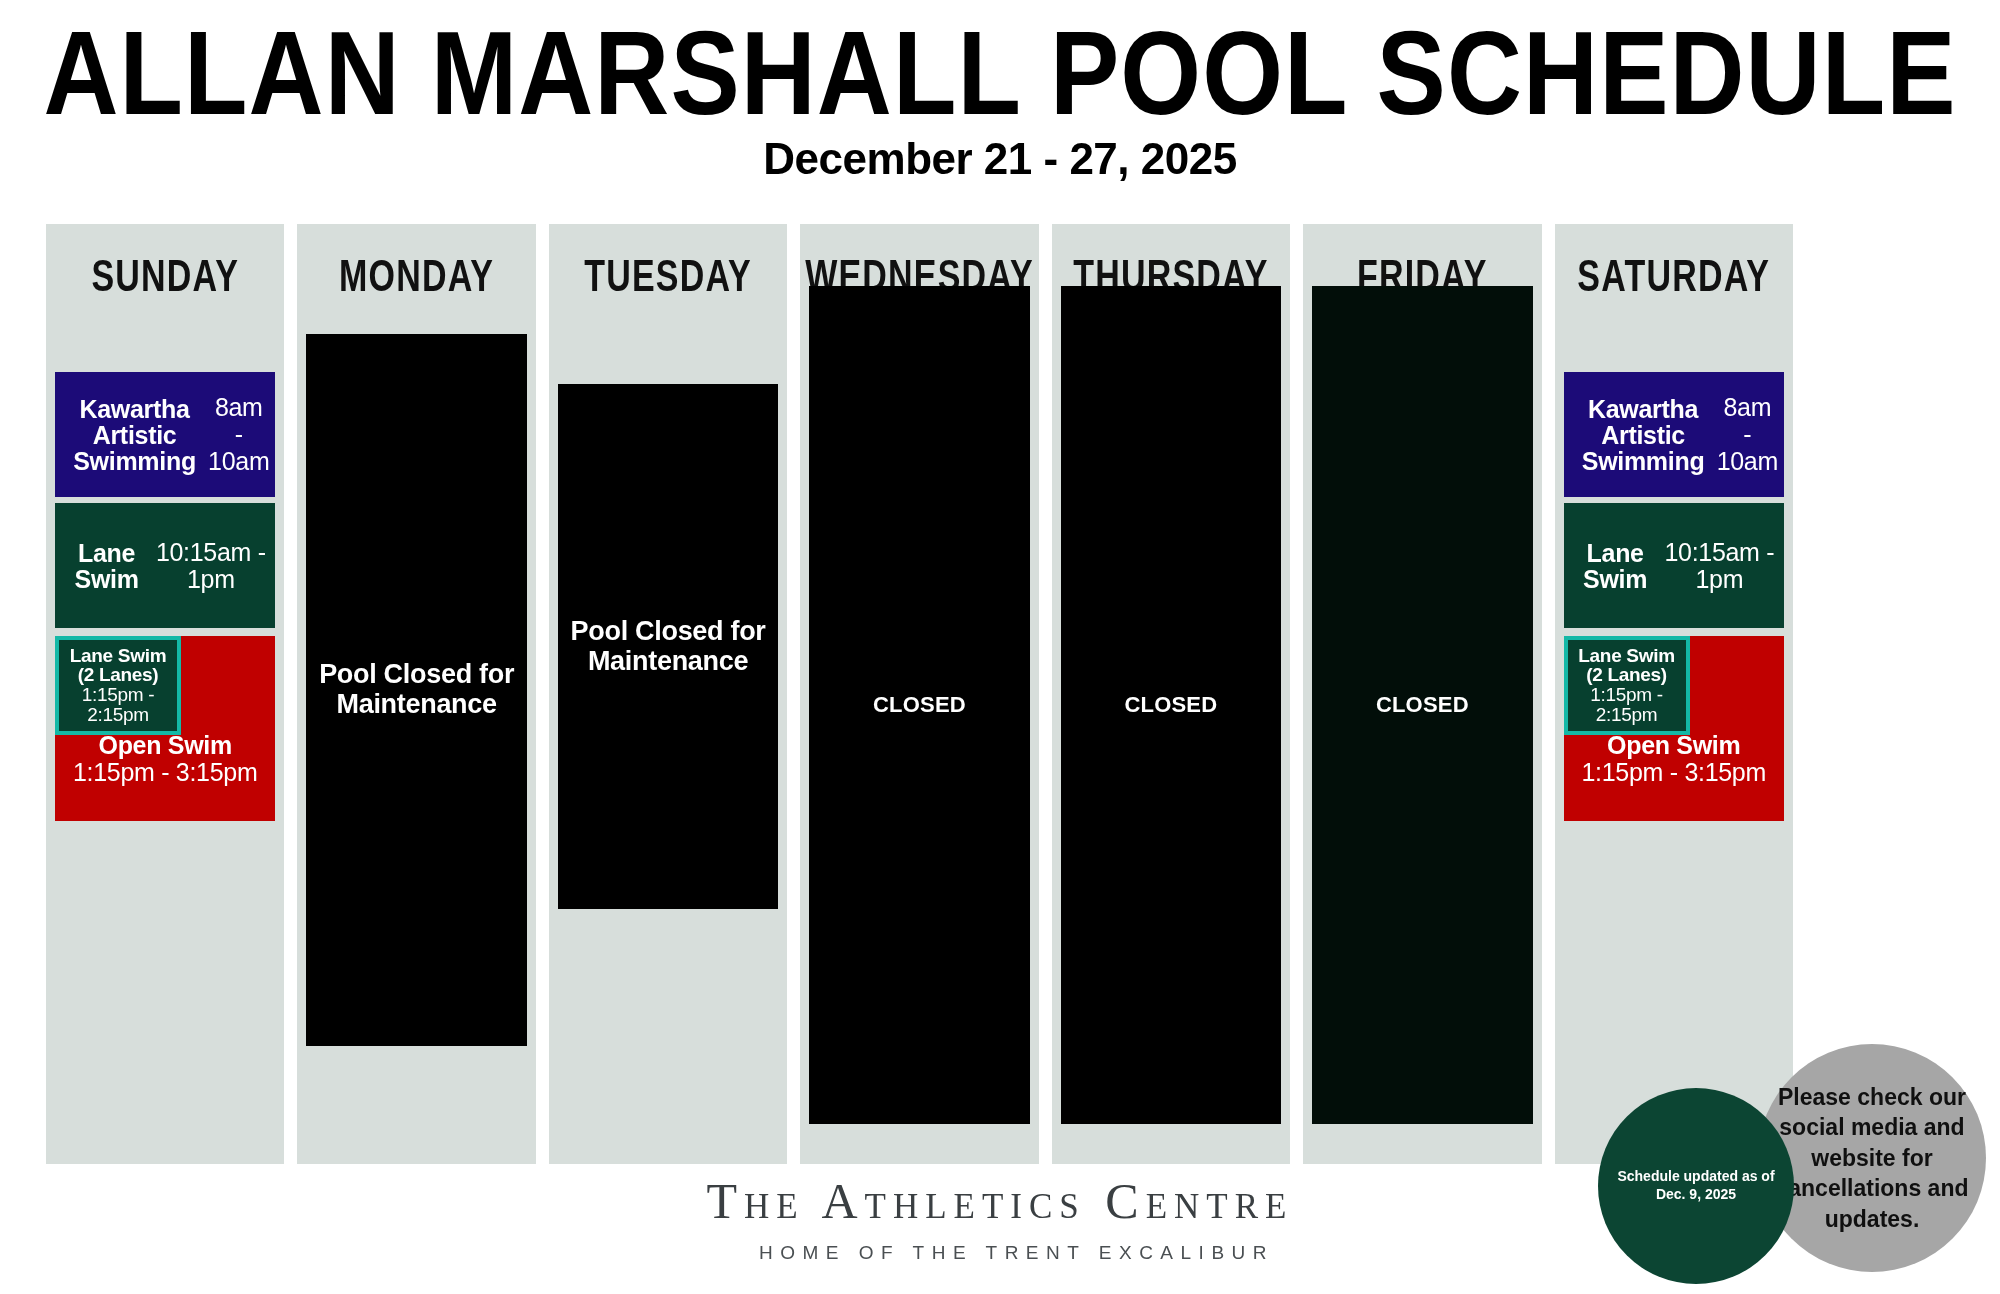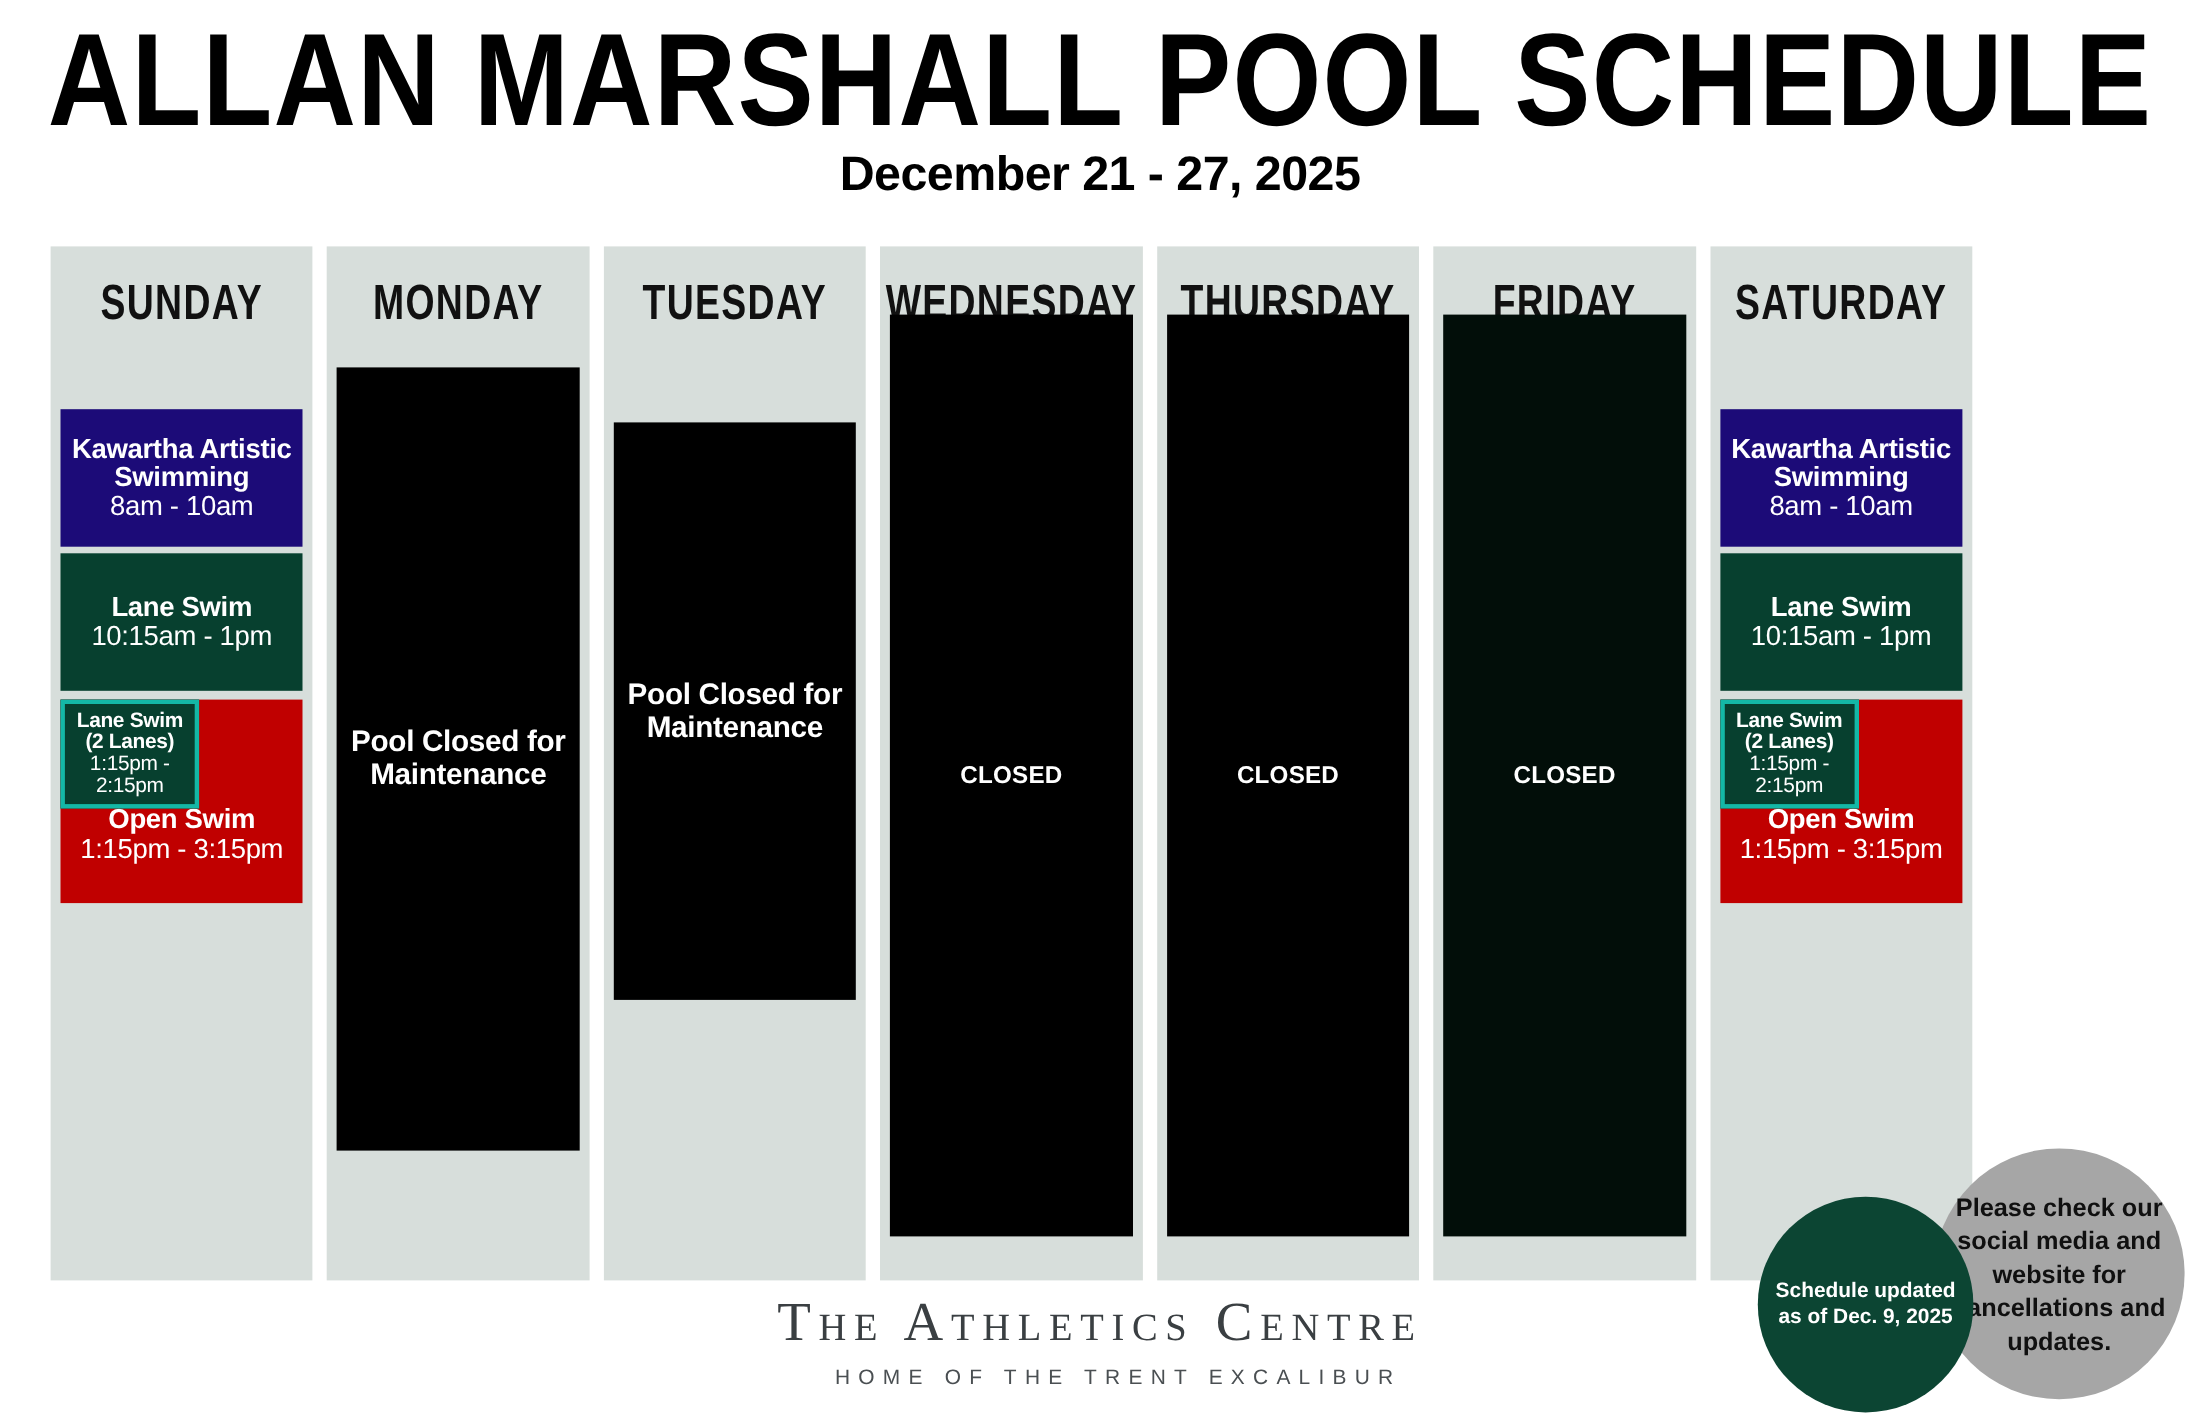--- a/index.html
+++ b/index.html
@@ -80,21 +80,20 @@
     bottom: 0;
   }
 
   
   .blk {
     position: absolute;
     left: 9px;
     right: 9px;
     box-sizing: border-box;
     display: flex;
-    flex-direction: column;
     align-items: center;
     justify-content: center;
     text-align: center;
     color: #ffffff;
     padding: 4px 6px;
   }
   .blk .ttl {
     font-weight: bold;
     font-size: 25px;
     line-height: 1.04;
@@ -210,21 +209,21 @@
     box-sizing: border-box;
   }
   .badge-updated {
     width: 196px;
     height: 196px;
     left: 1598px;
     top: 1088px;
     background: #0c4533;
     color: #ffffff;
     font-weight: bold;
-    font-size: 19px;
+    font-size: 14px;
     line-height: 1.28;
     z-index: 6;
     padding: 10px;
   }
   .badge-check {
     width: 228px;
     height: 228px;
     left: 1758px;
     top: 1044px;
     background: #a6a6a6;

